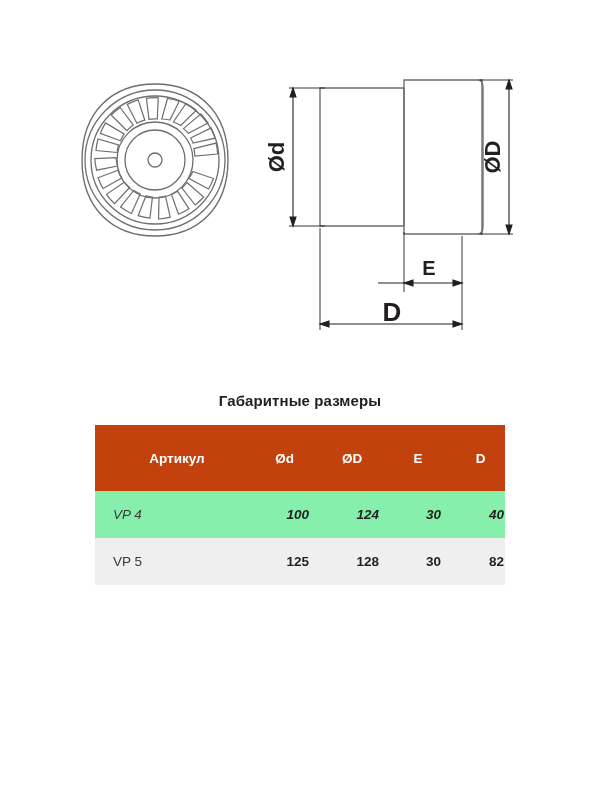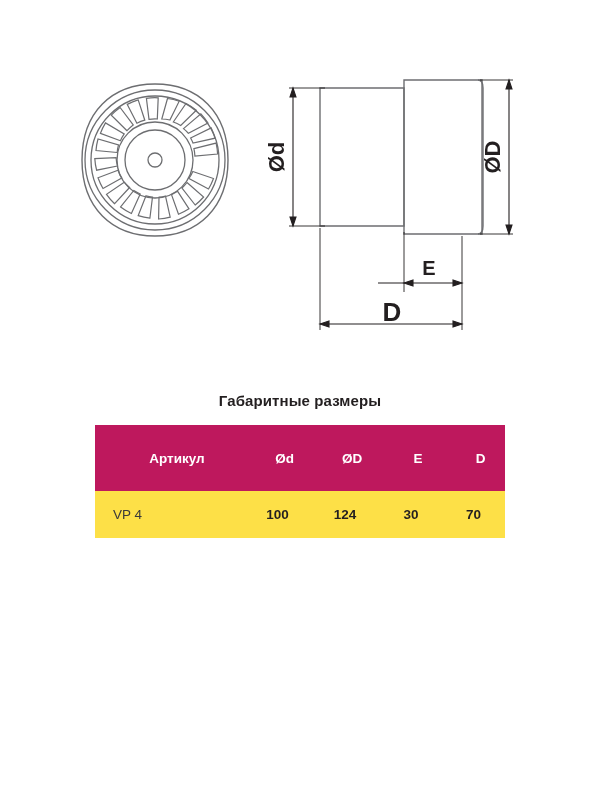--- a/index.html
+++ b/index.html
@@ -40,52 +40,53 @@
     letter-spacing: .1px;
     margin-bottom: 16px;
   }
   table {
     border-collapse: collapse;
     width: 410px;
     margin: 0 auto;
     table-layout: fixed;
   }
   thead th {
-    background: #be185d;
+    background: #c2410c;
     color: #ffffff;
     font-size: 13.5px;
     font-weight: bold;
     height: 64px;
     vertical-align: middle;
     text-align: center;
     border: none;
     padding-left: 15px;
   }
   thead th.col-article {
     text-align: center;
   }
   tbody td {
     height: 45px;
     font-size: 13.5px;
-    text-align: center;
+    text-align: right;
     vertical-align: middle;
     border: none;
     color: #231f20;
   }
   tbody td.col-article {
     text-align: left;
     padding-left: 18px;
     font-weight: normal;
     color: #3a3a3a;
   }
   tbody td.num {
     font-weight: bold;
   }
   tbody tr.odd td {
-    background: #fde047;
+    background: #86efac;
+    font-style: italic;
   }
   tbody tr.even td {
     background: #efefef;
   }
 </style>
 </head>
 <body>
 
 <div id="drawing">
   <svg width="600" height="380" viewBox="0 0 600 380" xmlns="http://www.w3.org/2000/svg">
@@ -190,17 +191,24 @@
         <th>E</th>
         <th>D</th>
       </tr>
     </thead>
     <tbody>
       <tr class="odd">
         <td class="col-article">VP 4</td>
         <td class="num">100</td>
         <td class="num">124</td>
         <td class="num">30</td>
-        <td class="num">70</td>
+        <td class="num">40</td>
+      </tr>
+      <tr class="even">
+        <td class="col-article">VP 5</td>
+        <td class="num">125</td>
+        <td class="num">128</td>
+        <td class="num">30</td>
+        <td class="num">82</td>
       </tr>
     </tbody>
   </table>
 </div>
 
 </body></html>

